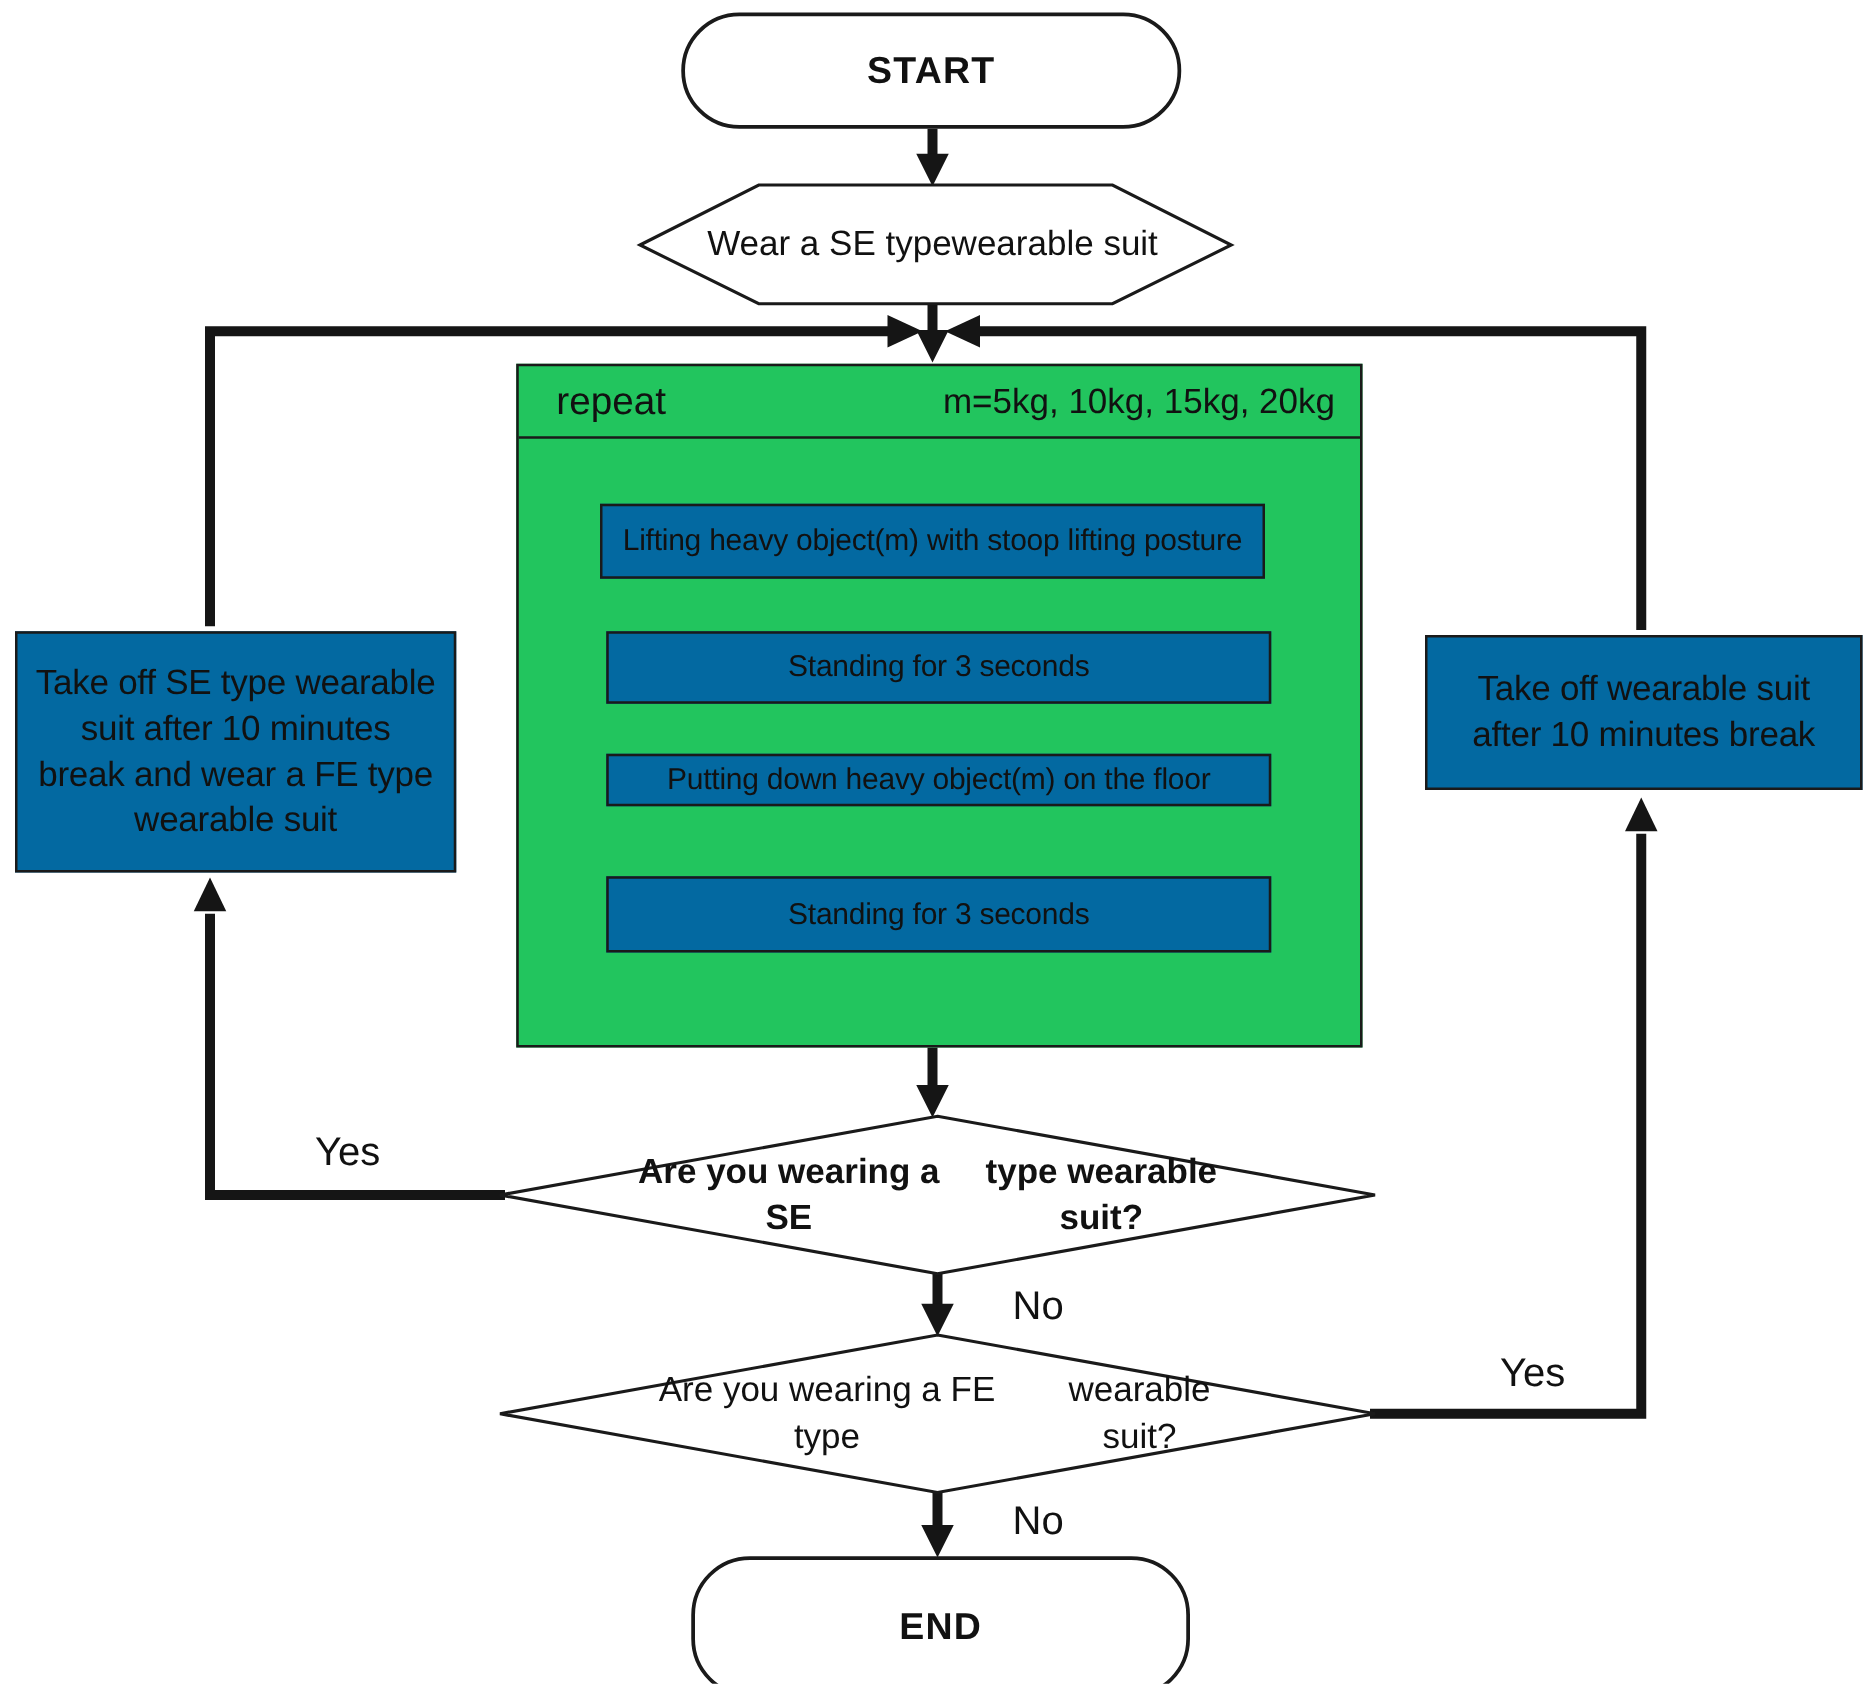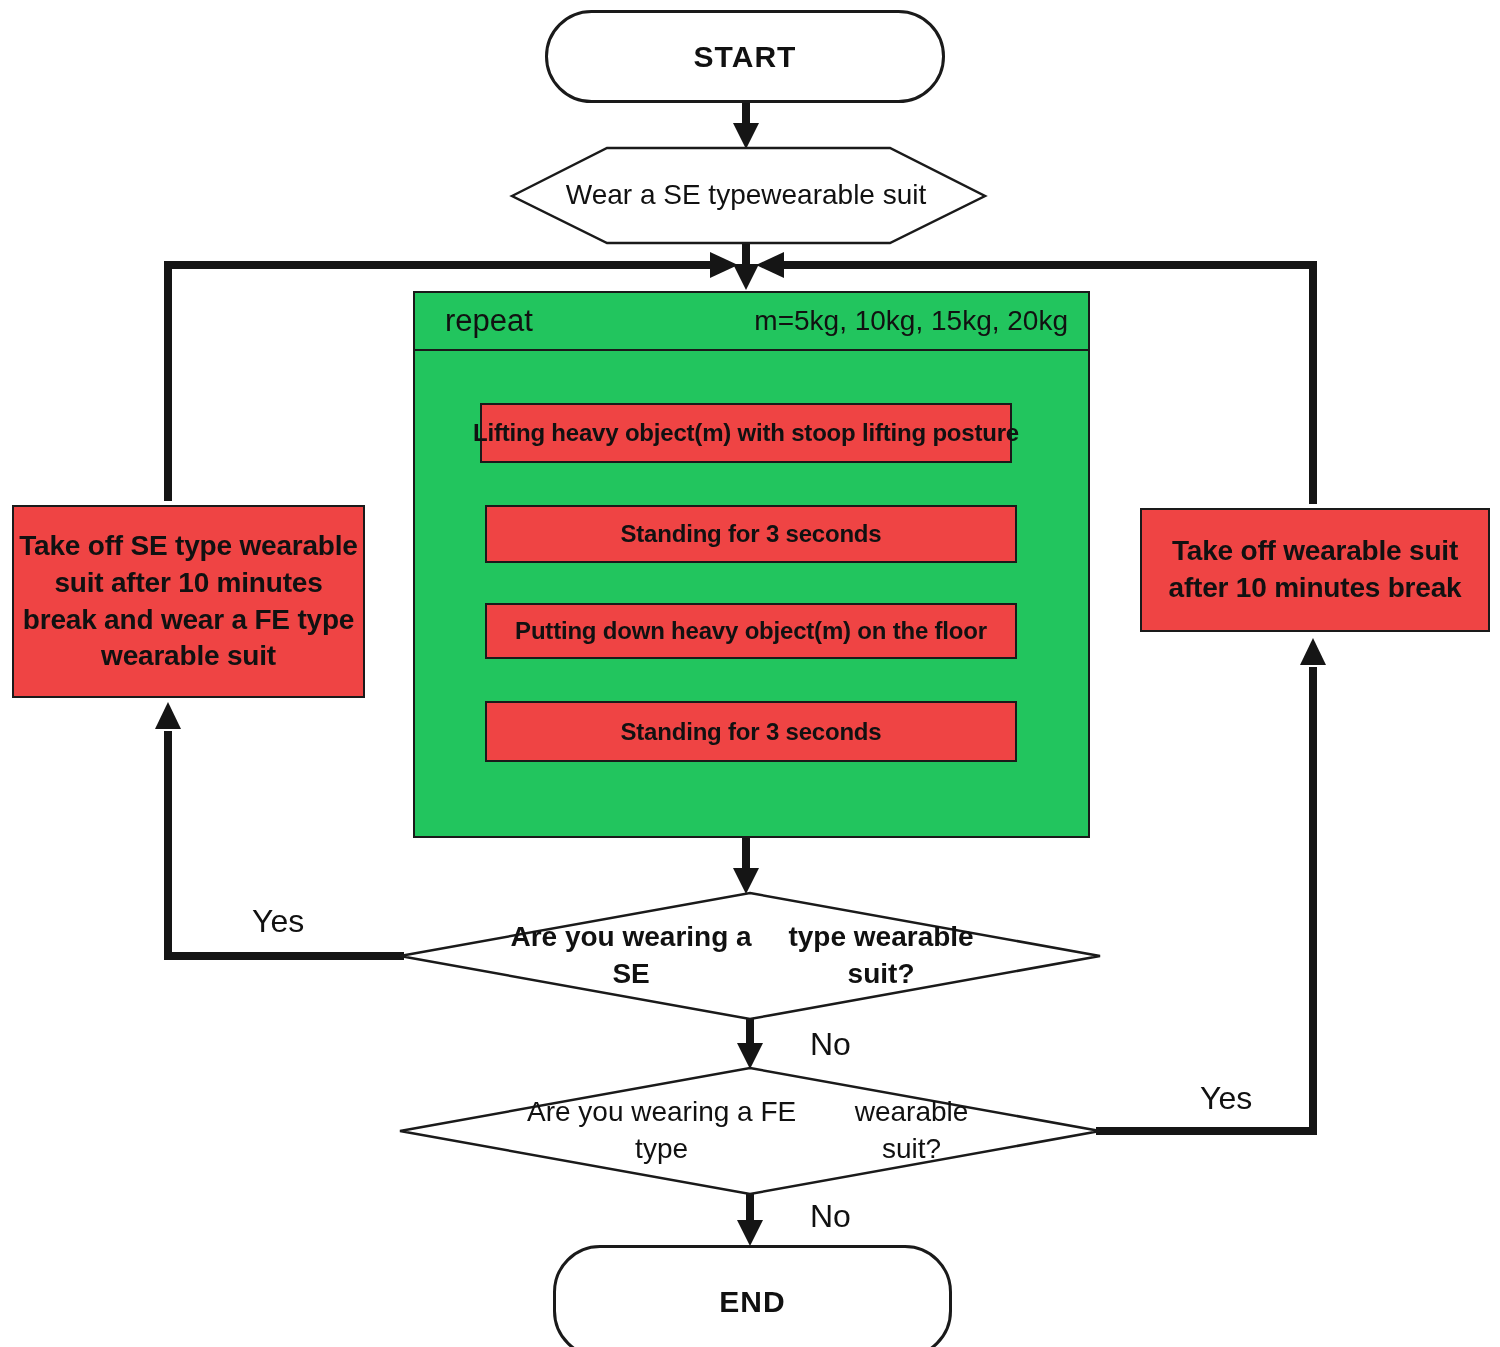--- a/index.html
+++ b/index.html
@@ -12,22 +12,22 @@
     overflow: hidden;
   }
   #flowchart-canvas { position: absolute; left: 0; top: 0; width: 1500px; height: 1347px; }
   svg#connector-layer { position: absolute; left: 0; top: 0; z-index: 1; }
   .node { position: absolute; z-index: 2; display: flex; align-items: center; justify-content: center; text-align: center; }
   .terminator {
     background: #fff; border: 3px solid #1a1a1a; border-radius: 47px;
     font-weight: 800; font-size: 30px; letter-spacing: 1px;
   }
   .process {
-    background: #ef4444; border: 2.5px solid #1a1a1a;
-    font-size: 24px; white-space: nowrap; letter-spacing: -0.2px; font-weight: bold;
+    background: #0369a1; border: 2.5px solid #1a1a1a;
+    font-size: 24px; white-space: nowrap; letter-spacing: -0.2px;
   }
   .multiline { flex-direction: column; line-height: 1.32; }
   .shape-text {
     position: absolute; z-index: 2; display: flex; flex-direction: row;
     align-items: center; justify-content: center; text-align: center;
     font-size: 28px; line-height: 1.32; background: transparent; pointer-events: none;
   }
   .loop-box { position: absolute; z-index: 2; background: #22c55e; border: 2.5px solid #1a1a1a; }
   .loop-header {
     height: 58px; border-bottom: 2.5px solid #1a1a1a;
@@ -115,21 +115,21 @@
       <span class="loop-condition">m=5kg, 10kg, 15kg, 20kg</span>
     </div>
   </div>
 
   <div class="node process" style="left:480px; top:403px; width:532px; height:60px;">
     <span>Lifting heavy object(m) with stoop lifting posture</span>
   </div>
   <div class="node process" style="left:485px; top:505px; width:532px; height:58px;">
     <span>Standing for 3 seconds</span>
   </div>
-  <div class="node process" style="left:485px; top:603px; width:532px; height:56px;text-align:right;">
+  <div class="node process" style="left:485px; top:603px; width:532px; height:42px;text-align:right;">
     <span>Putting down heavy object(m) on the floor</span>
   </div>
   <div class="node process" style="left:485px; top:701px; width:532px; height:61px;">
     <span>Standing for 3 seconds</span>
   </div>
 
   <div class="node process multiline big-text" style="left:12px; top:505px; width:353px; height:193px;">
     <div>Take off SE type wearable</div>
     <div>suit after 10 minutes</div>
     <div>break and wear a FE type</div>

